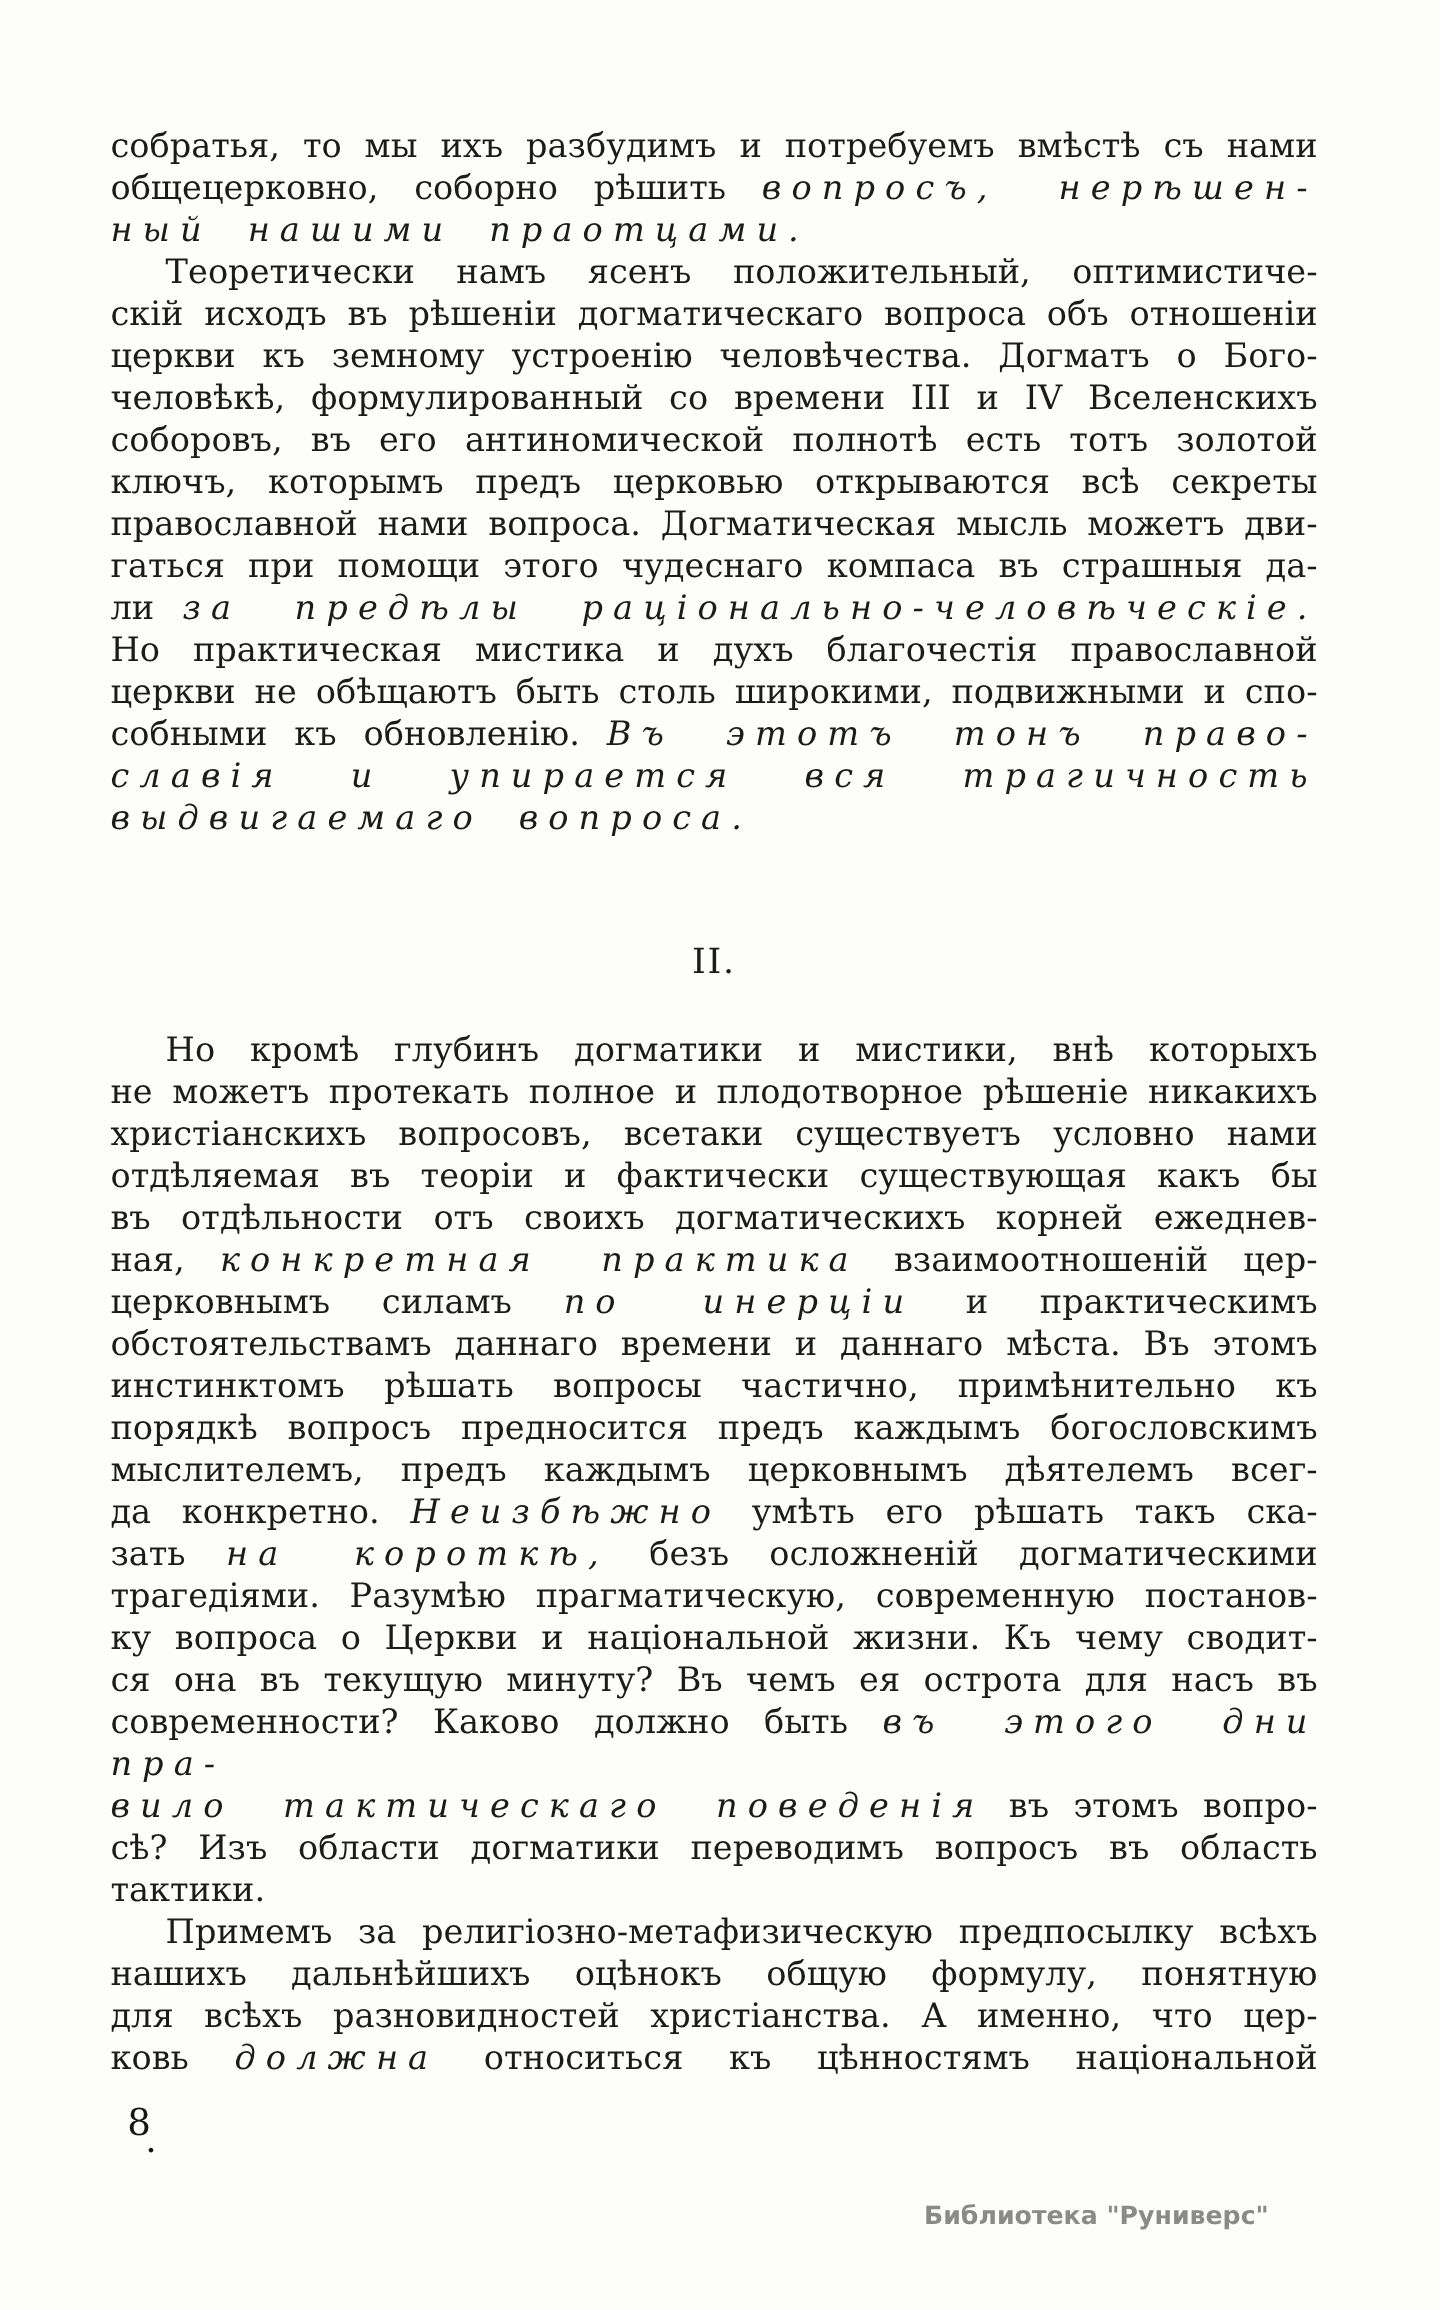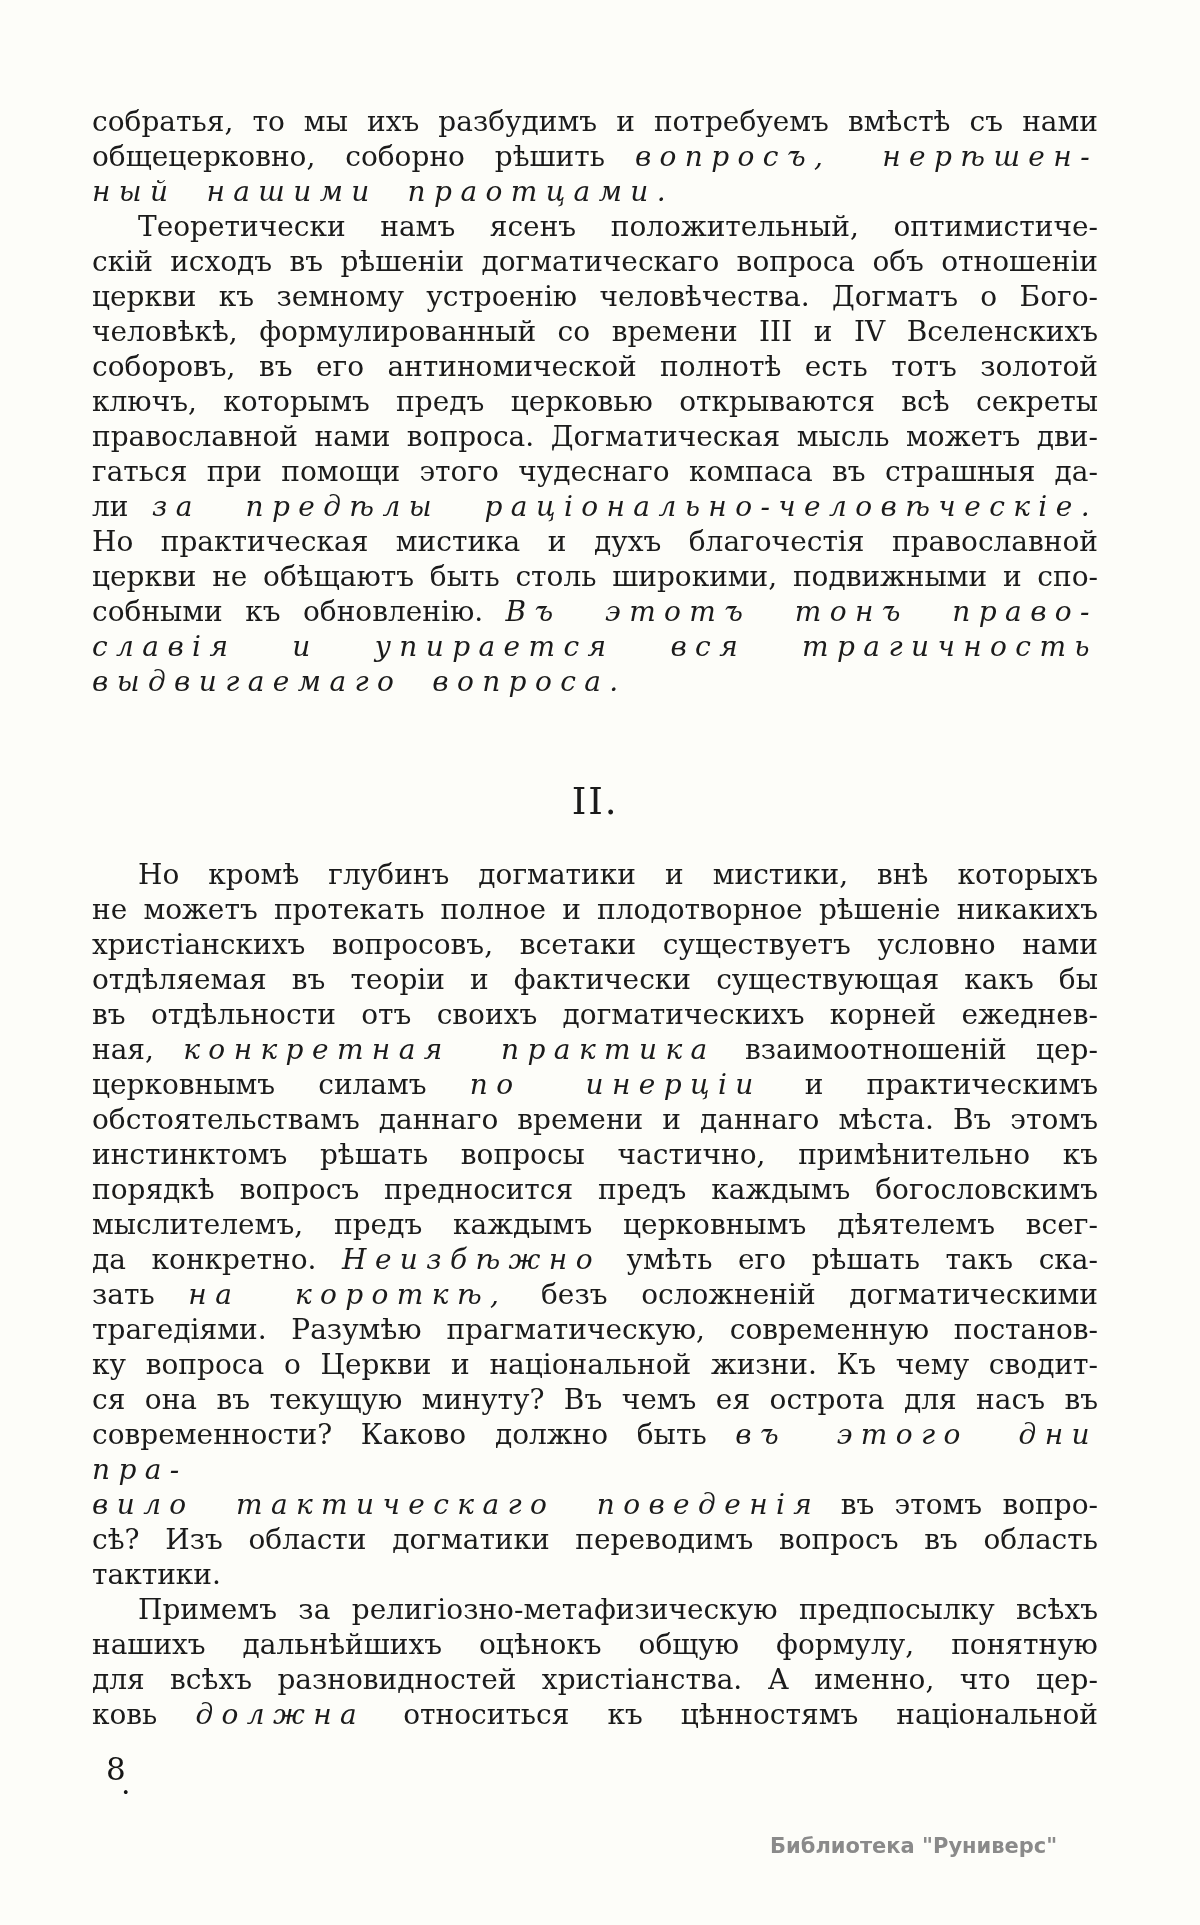--- a/index.html
+++ b/index.html
@@ -38,21 +38,21 @@
     text-align-last: left;
   }
   .line.in { padding-left: 46px; }
   .sp {
     letter-spacing: 0.30em;
     word-spacing: 0.45em;
     font-style: italic;
   }
   .heading {
     text-align: center;
-    font-size: 37px;
+    font-size: 29px;
     line-height: 35px;
     margin-top: 85px;
     margin-bottom: 38px;
     letter-spacing: 0.05em;
   }
   #page-number {
     position: absolute;
     left: 106px;
     top: 1752px;
     font-size: 31px;

